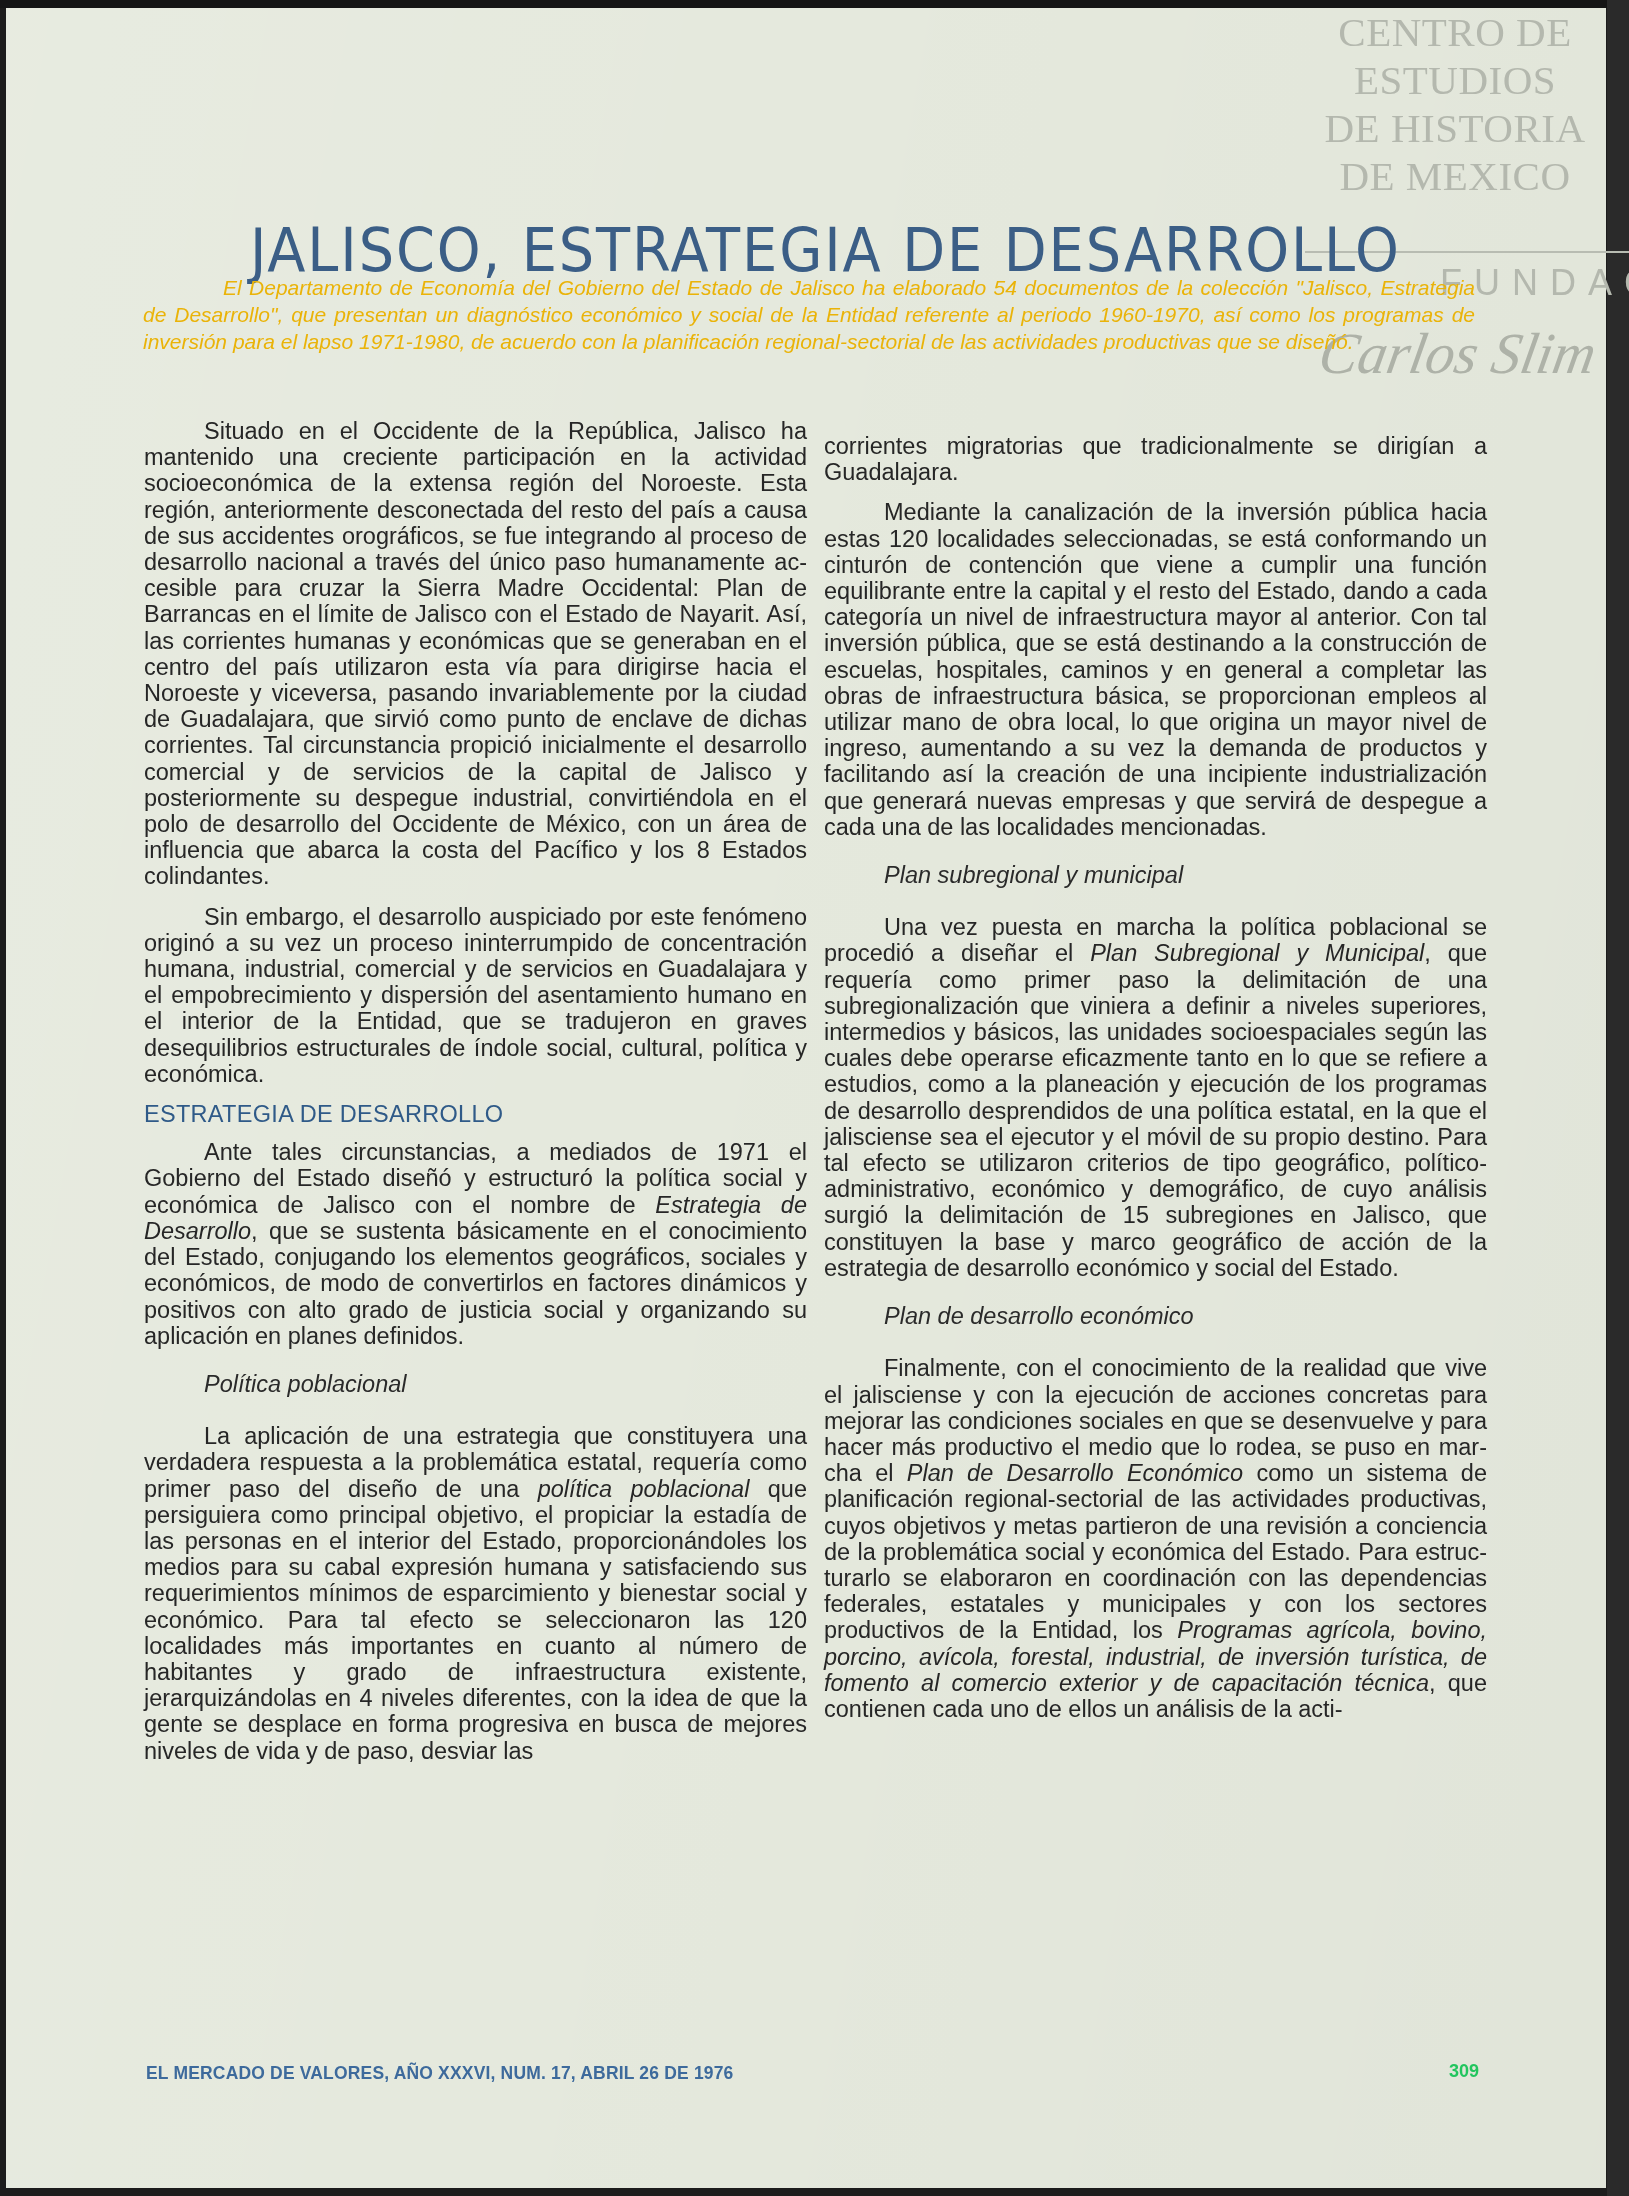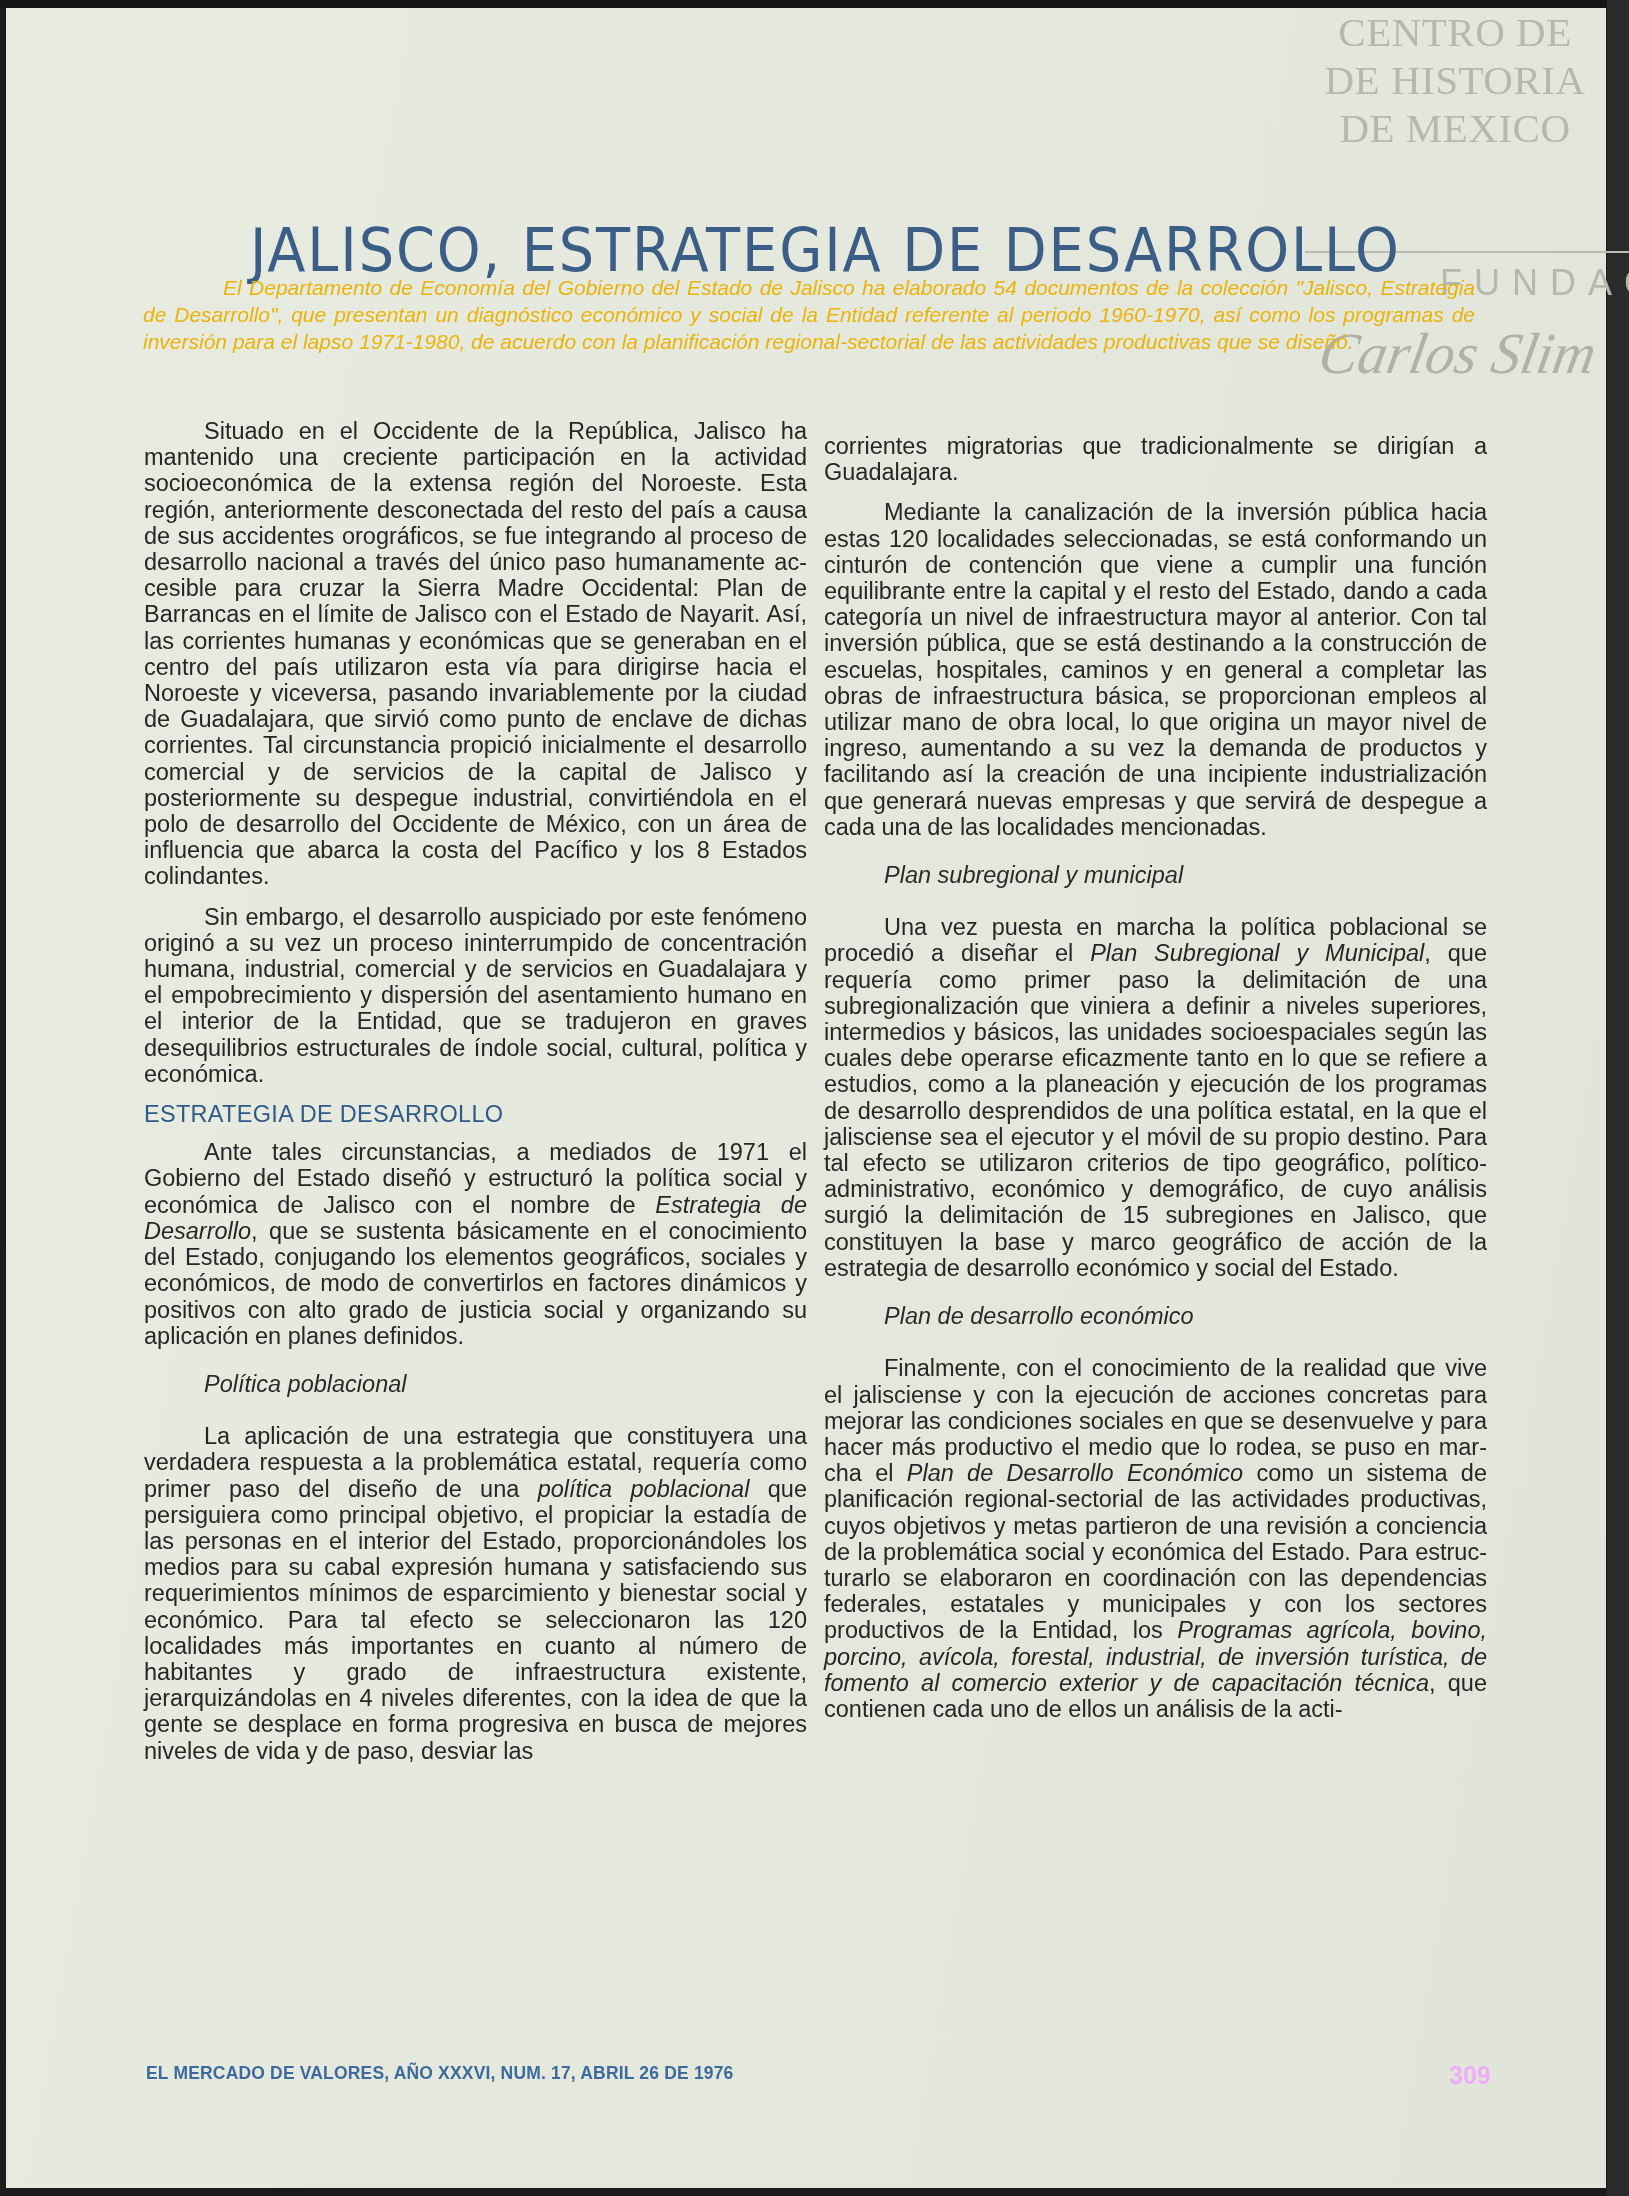--- a/index.html
+++ b/index.html
@@ -71,33 +71,34 @@
     font-style: italic; margin: 22px 0 26px 60px; color: #2a2a2a;
   }
   .col em { font-style: italic; }
   .footer {
     position: absolute; left: 146px; top: 2062px; width: 1332px;
     color: #3d6a9c; font-size: 19px; font-weight: bold; letter-spacing: 0.2px;
     transform: scaleX(0.92); transform-origin: left top;
   }
   .page-number {
     position: absolute; left: 1449px; top: 2061px;
-    color: #f0abfc; font-size: 25px; font-weight: bold;
+    color: #22c55e; font-size: 18px; font-weight: bold;
   }
 </style>
 </head>
 <body>
 
 <div class="top-strip"></div>
 <div class="right-strip"></div>
 
 <div class="page"></div>
 
 <div class="watermark">
   <span class="wm-line">CENTRO DE</span>
+  <span class="wm-line">ESTUDIOS</span>
   <span class="wm-line">DE HISTORIA</span>
   <span class="wm-line">DE MEXICO</span>
 </div>
 <div class="wm-rule"></div>
 <div class="wm-fundacion">FUNDACIÓN</div>
 <div class="wm-signature">Carlos Slim</div>
 
 <h1 class="title">JALISCO, ESTRATEGIA DE DESARROLLO</h1>
 
 <div class="intro">

